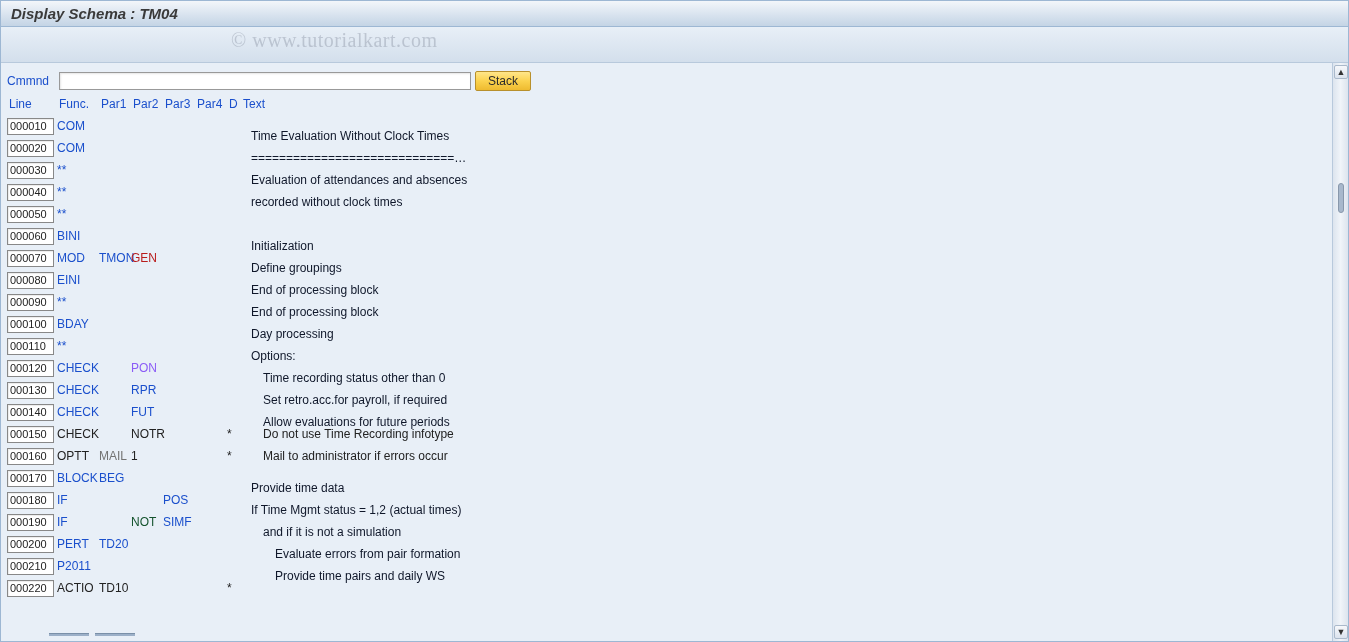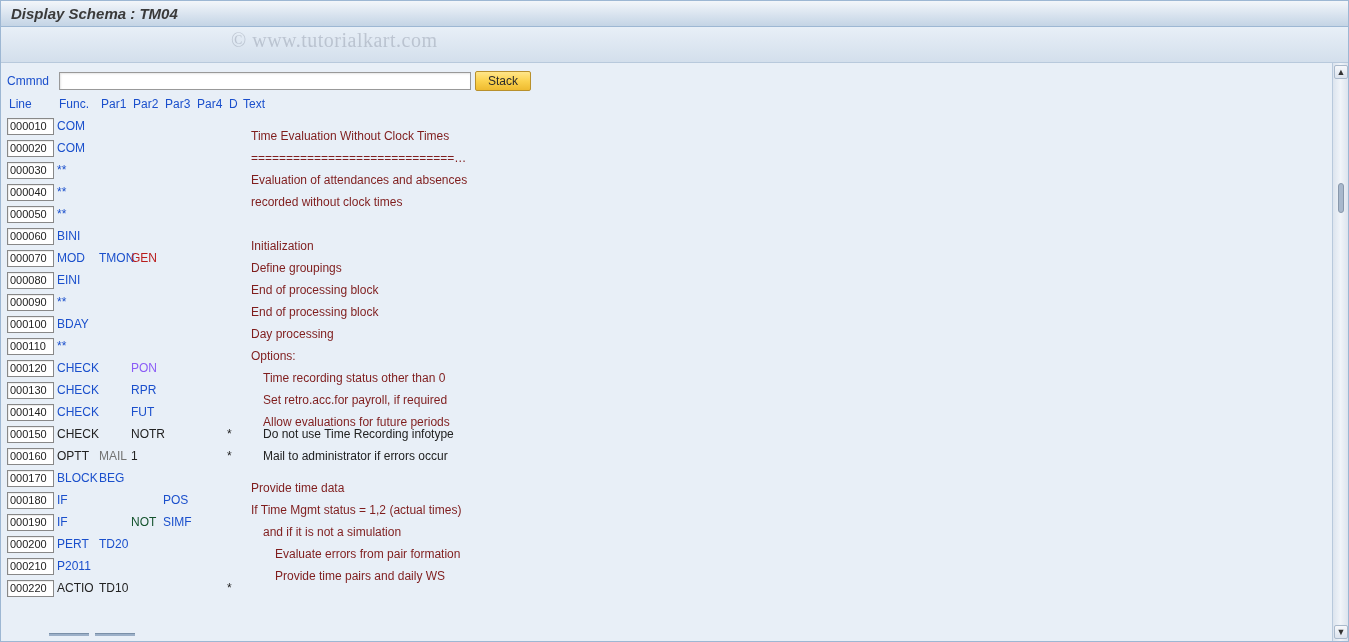--- a/index.html
+++ b/index.html
@@ -120,21 +120,21 @@
       padding-left: 2px;
       color: #222;
       font-family: Arial, sans-serif;
       margin-right: 3px;
       box-shadow: inset 1px 1px 1px rgba(0,0,0,0.08);
     }
     .func-cell { width: 42px; color: #1a4fcc; }
     .par-cell  { width: 32px; color: #1a4fcc; }
     .d-cell    { width: 14px; color: #222; text-align: left; }
     .text-cell { flex: 1; padding-left: 10px; }
-    .text-active { color: #7f1d1d; margin-top: 20px; }
+    .text-active { color: #0f172a; margin-top: 20px; }
     .text-inactive { color: #222; }
     .text-indent1 { padding-left: 22px; }
     .text-indent2 { padding-left: 34px; }
     .right-scroll {
       width: 16px;
       background: linear-gradient(to right, #dce4ee, #f0f4f9, #dce4ee);
       border-left: 1px solid #b8c9dc;
       position: relative;
     }
     .scroll-arrow {

